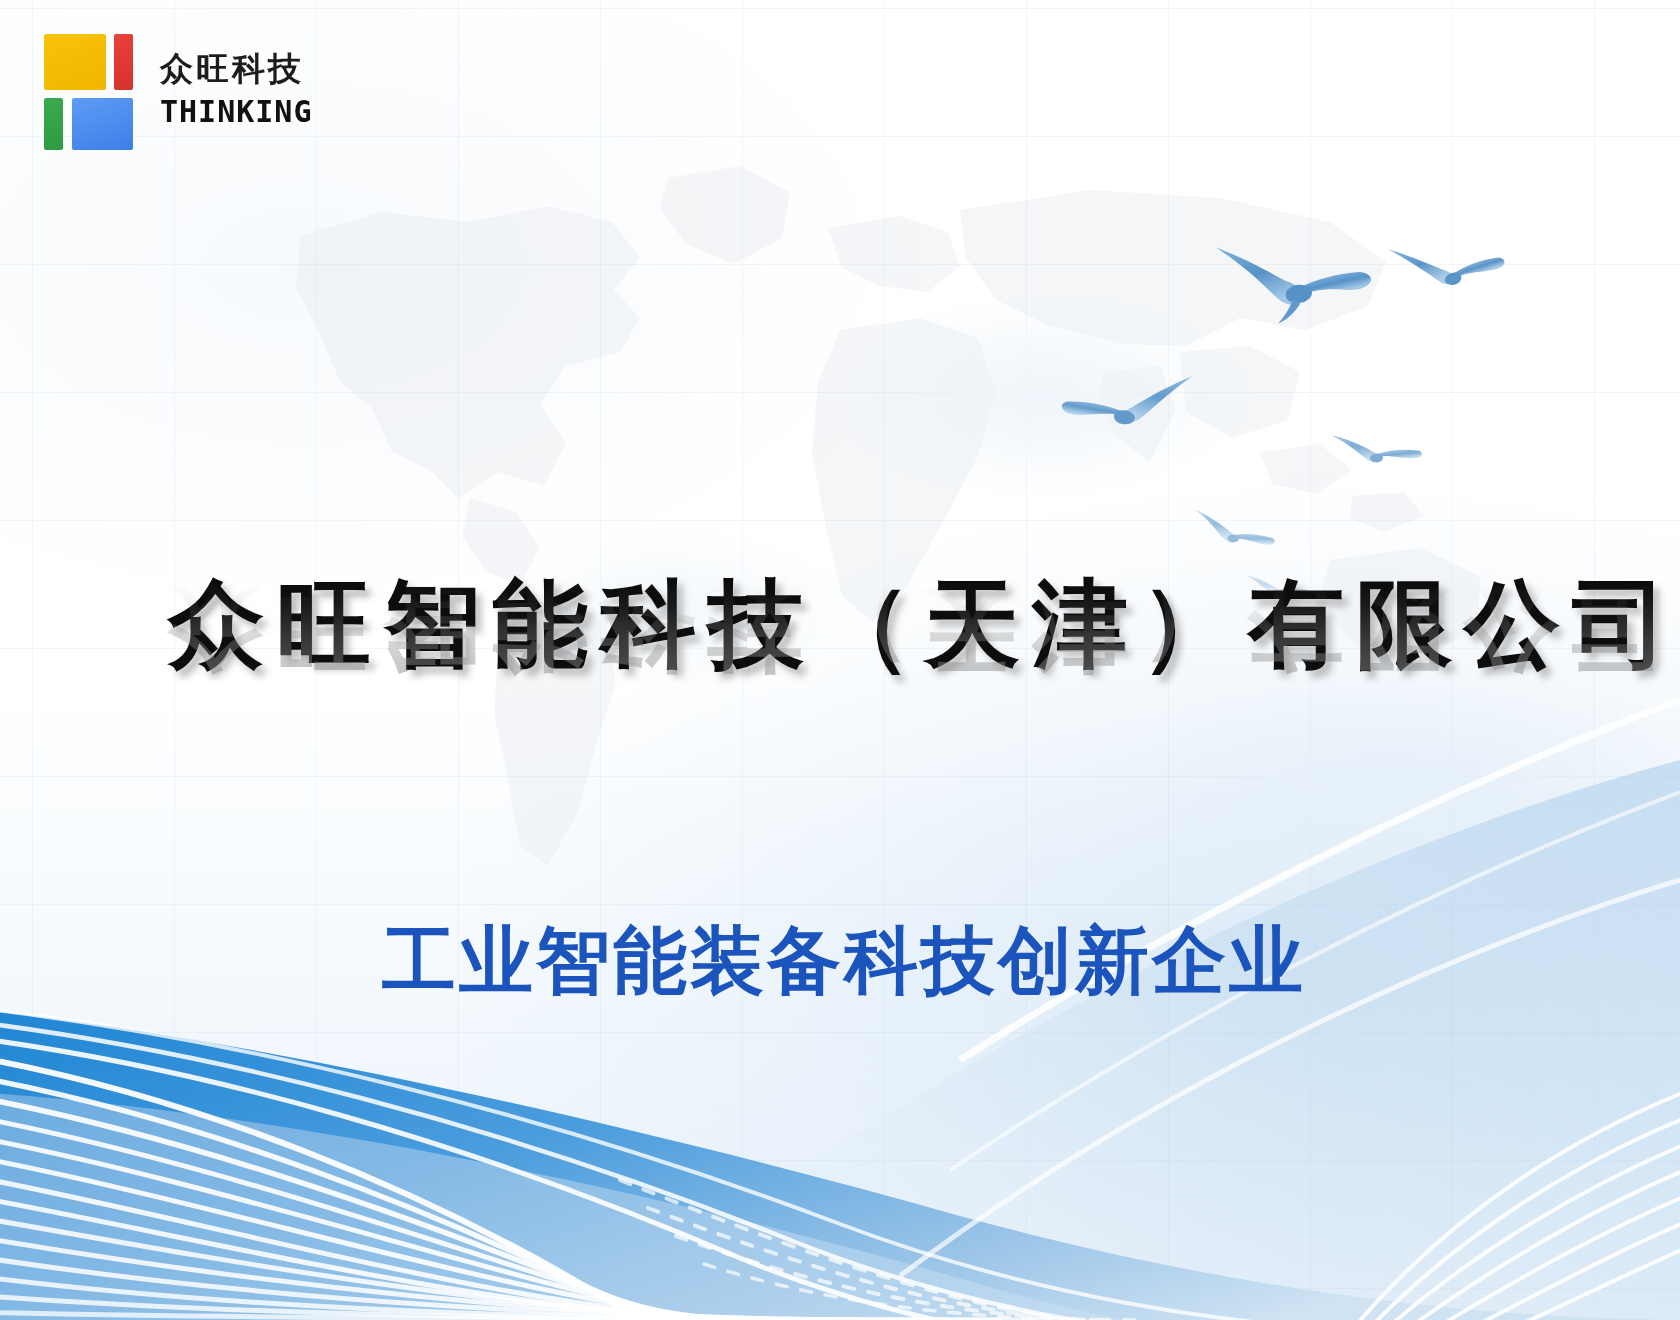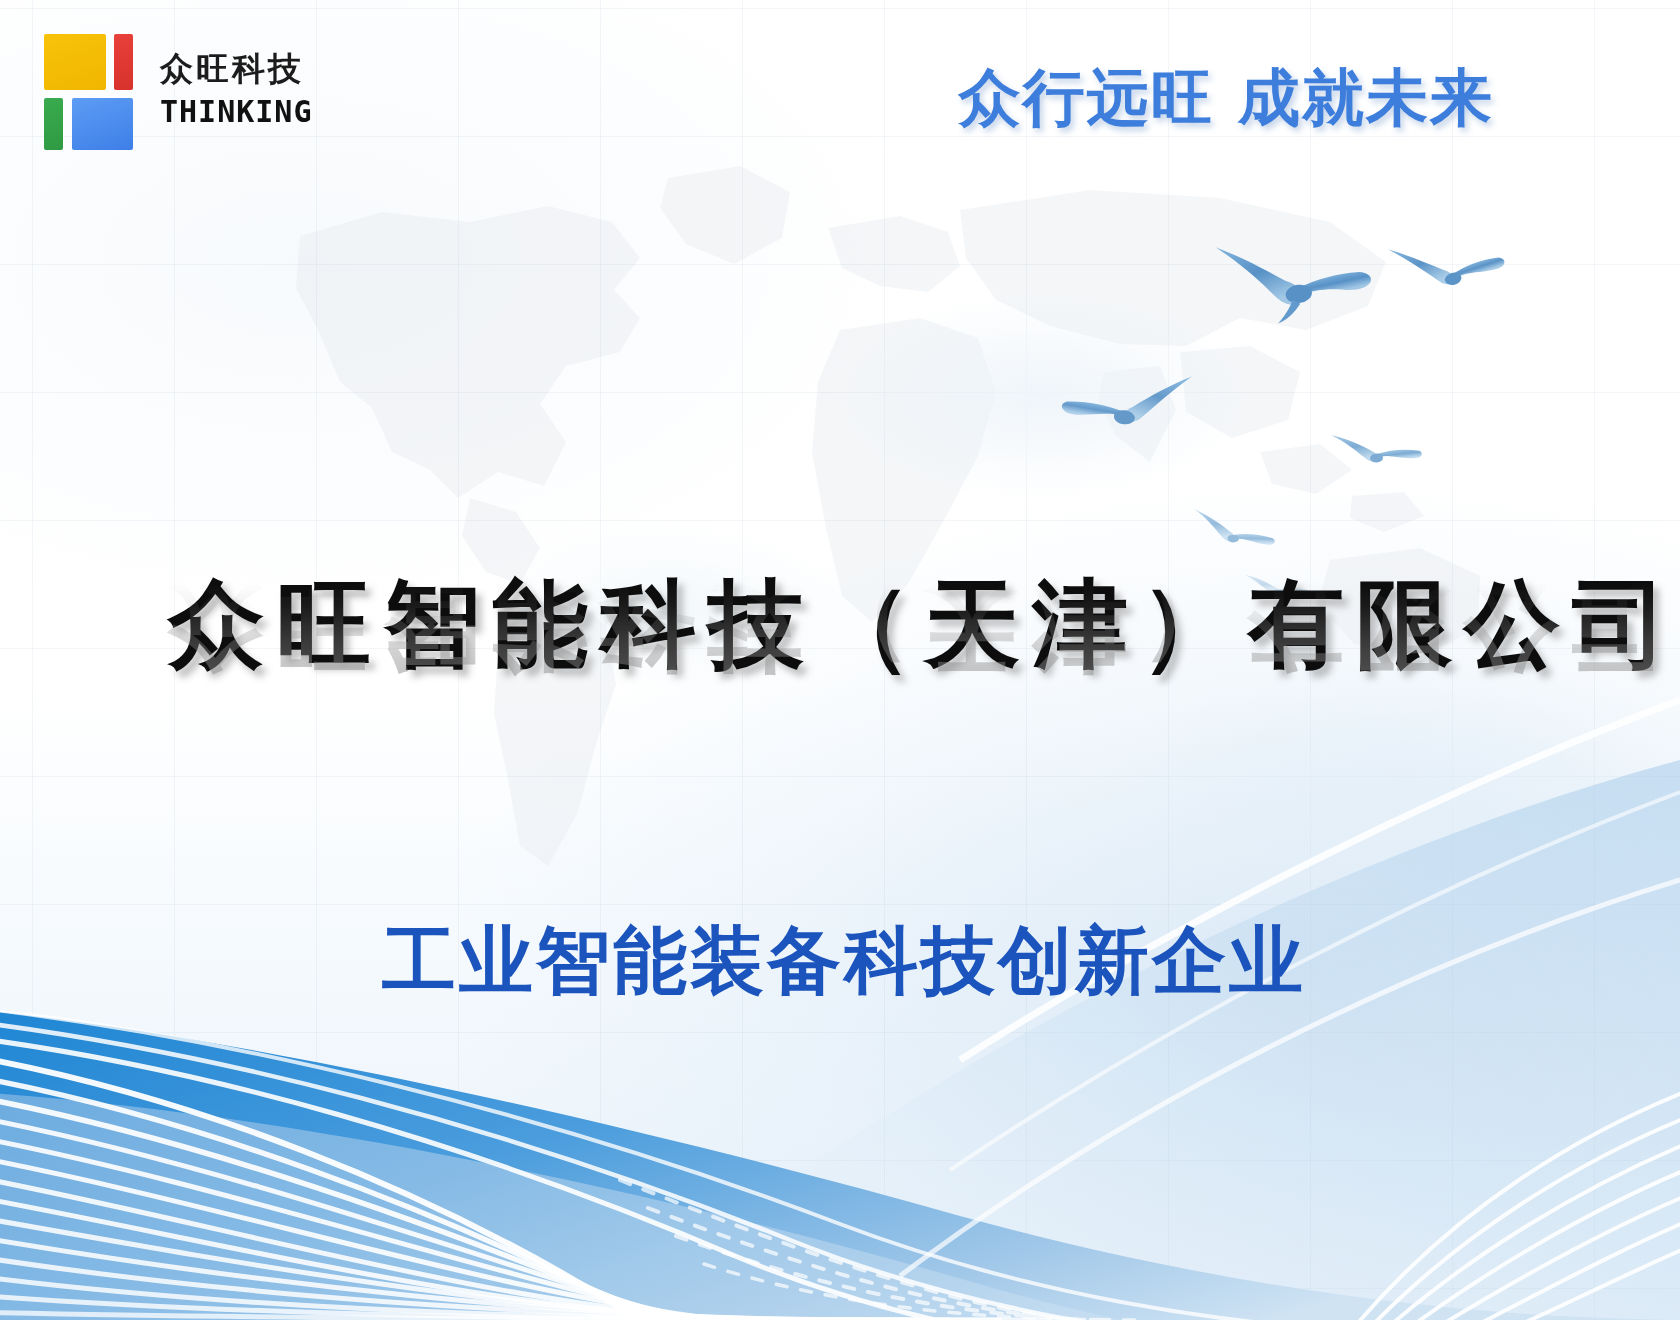--- a/index.html
+++ b/index.html
@@ -397,21 +397,20 @@
         <div class="mk mk-red"></div>
         <div class="mk mk-green"></div>
         <div class="mk mk-blue"></div>
       </div>
       <div class="logo-text">
         <div class="logo-cn">众旺科技</div>
         <div class="logo-en">THINKING</div>
       </div>
     </div>
 
-    <div class="header-slogan">众行远旺   成就未来</div>
   </div>
 
   <div class="title-wrap">
     <div class="title-main">众旺智能科技（天津）有限公司</div>
     <div class="title-reflection">众旺智能科技（天津）有限公司</div>
   </div>
 
   <div class="subtitle">工业智能装备科技创新企业</div>
 
 </div>

